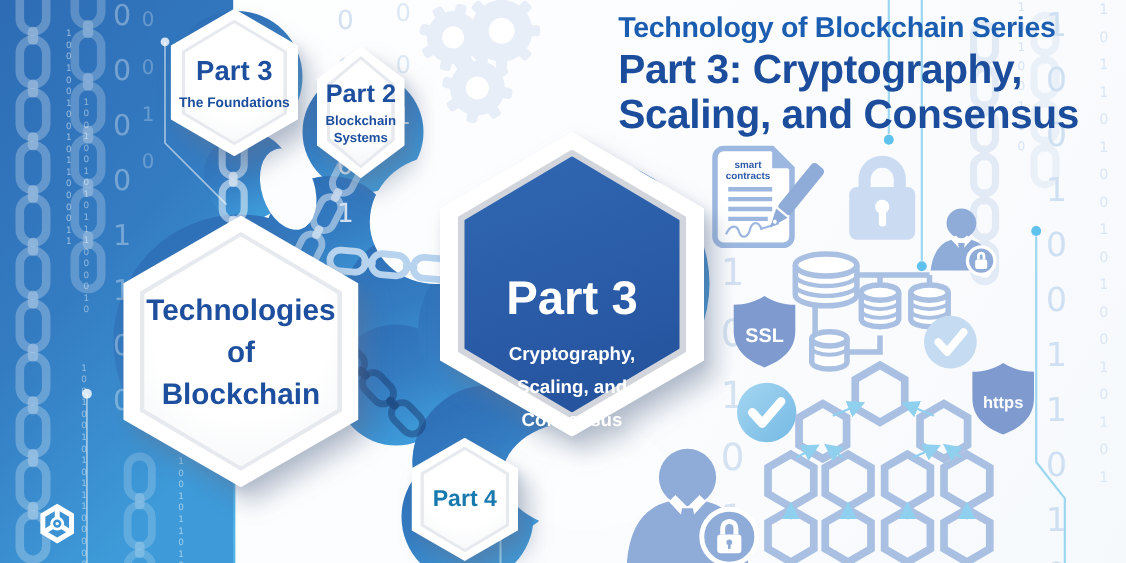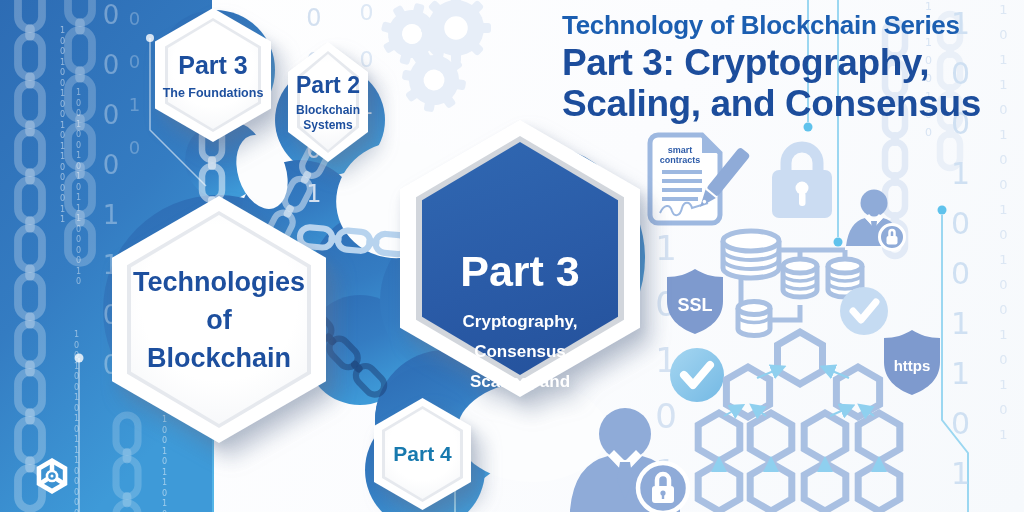--- a/index.html
+++ b/index.html
@@ -415,22 +415,22 @@
     </div>
   </div>
 
   <div class="hex hex-part3">
     <div class="hl hl1"></div>
     <div class="hl hl2"></div>
     <div class="hl hl3"></div>
     <div class="hex-text">
       <div class="p-title">Part 3</div>
       <div class="p-sub">Cryptography,</div>
+      <div class="p-sub">Scaling, and</div>
       <div class="p-sub">Consensus</div>
-      <div class="p-sub">Scaling, and</div>
     </div>
   </div>
 
   <div class="hex hx-white hex-part4">
     <div class="hl hl1"></div>
     <div class="hl hl2"></div>
     <div class="hl hl3"></div>
     <div class="hex-text">
       <div class="p-title">Part 4</div>
     </div>

